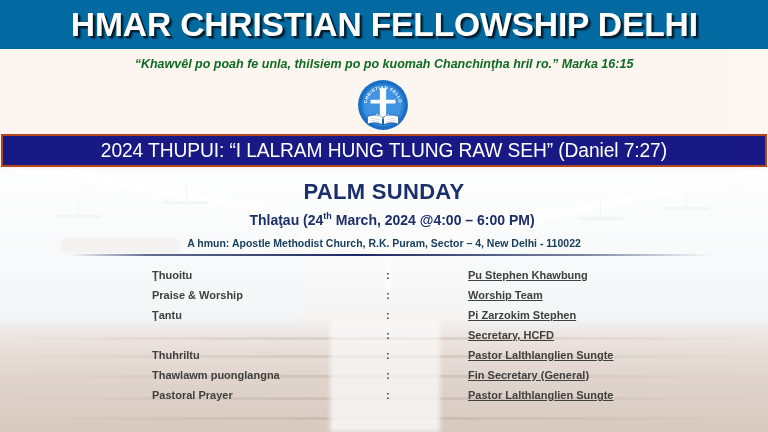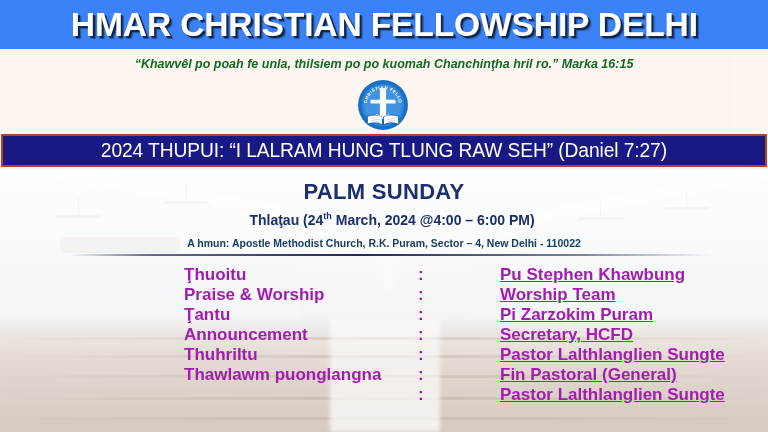--- a/index.html
+++ b/index.html
@@ -6,21 +6,21 @@
   html,body { width:768px; height:432px; overflow:hidden; }
   body {
     font-family:"Liberation Sans", sans-serif;
     background:#fdf6f1;
     position:relative;
   }
 
   
   .header-bar{
     position:absolute; left:0; top:0; width:768px; height:49px;
-    background:#3b82f6;
+    background:#0369a1;
     display:flex; align-items:center; justify-content:center;
     overflow:hidden;
   }
   .header-title{
     color:#ffffff;
     font-size:33px;
     font-weight:bold;
     letter-spacing:-0.2px;
     white-space:nowrap;
     transform:scaleX(1.02);
@@ -162,25 +162,24 @@
   .divider{
     position:absolute; left:70px; top:85px; width:640px; height:2px;
     background:linear-gradient(90deg,rgba(20,35,90,0) 0%,rgba(20,35,90,.65) 12%,rgba(17,30,90,.95) 45%,rgba(20,35,90,.55) 80%,rgba(20,35,90,0) 100%);
   }
 
   .program{
     position:absolute; left:0; top:96px; width:768px;
   }
   .prow{
     position:relative; height:20px; line-height:20px;
-    color:#a21caf;
-    font-size:17px;
-    font-weight:bold;
-    white-space:nowrap;
-    margin-left:32px;
+    color:#404040;
+    font-size:11px;
+    font-weight:bold;
+    white-space:nowrap;
   }
   .prow .left{ position:absolute; left:152px; }
   .prow .colon{ position:absolute; left:386px; }
   .prow .right{ position:absolute; left:468px;text-decoration:underline; }
 </style>
 </head>
 <body>
 
 <div class="header-bar">
   <div class="header-title">HMAR CHRISTIAN FELLOWSHIP DELHI</div>
@@ -266,35 +265,35 @@
         <span class="right">Pu Stephen Khawbung</span>
       </div>
       <div class="prow">
         <span class="left">Praise &amp; Worship</span>
         <span class="colon">:</span>
         <span class="right">Worship Team</span>
       </div>
       <div class="prow">
         <span class="left">Ţantu</span>
         <span class="colon">:</span>
-        <span class="right">Pi Zarzokim Puram</span>
-      </div>
-      <div class="prow">
-        <span class="left">Announcement</span>
+        <span class="right">Pi Zarzokim Stephen</span>
+      </div>
+      <div class="prow">
         <span class="colon">:</span>
         <span class="right">Secretary, HCFD</span>
       </div>
       <div class="prow">
         <span class="left">Thuhriltu</span>
         <span class="colon">:</span>
         <span class="right">Pastor Lalthlanglien Sungte</span>
       </div>
       <div class="prow">
         <span class="left">Thawlawm puonglangna</span>
         <span class="colon">:</span>
-        <span class="right">Fin Pastoral (General)</span>
-      </div>
-      <div class="prow">
+        <span class="right">Fin Secretary (General)</span>
+      </div>
+      <div class="prow">
+        <span class="left">Pastoral Prayer</span>
         <span class="colon">:</span>
         <span class="right">Pastor Lalthlanglien Sungte</span>
       </div>
     </div>
 </div>
 
 </body></html>

